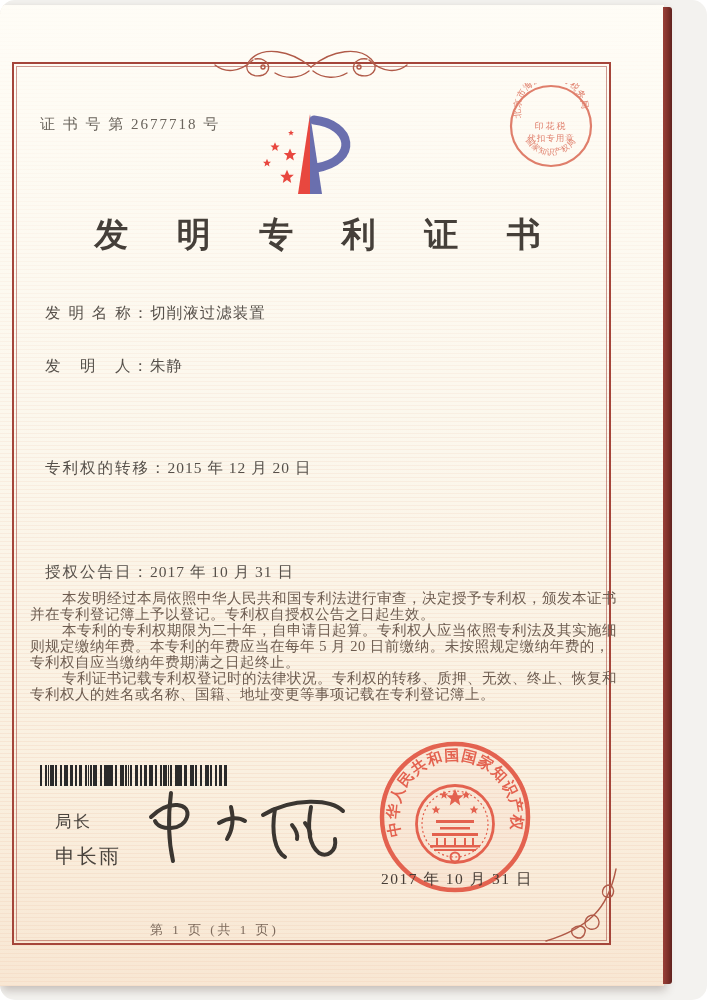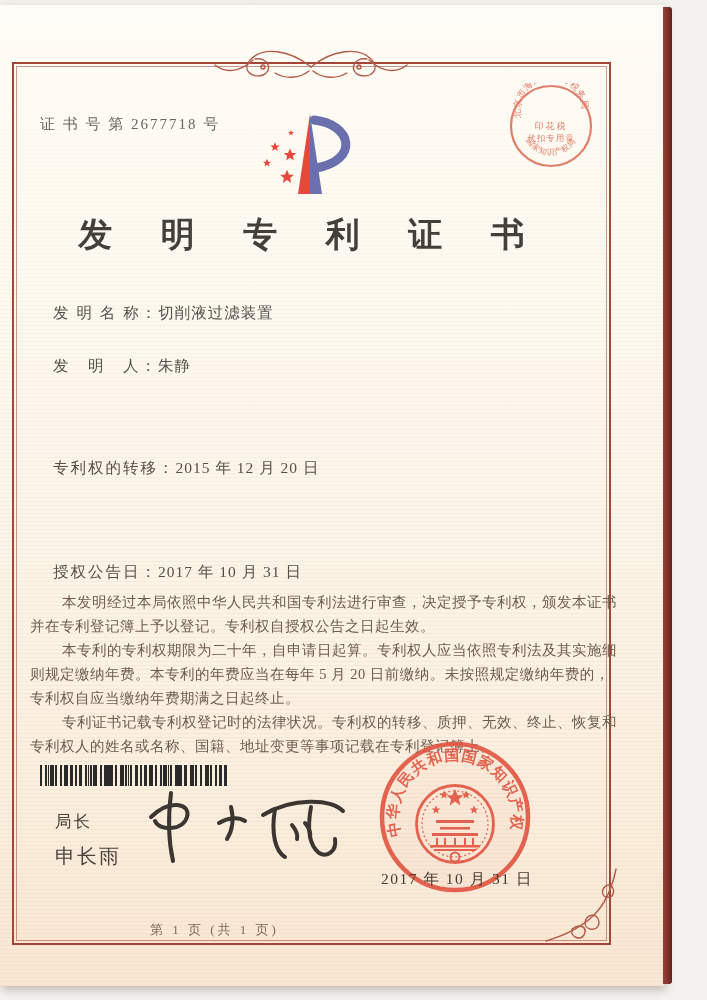--- a/index.html
+++ b/index.html
@@ -1,35 +1,35 @@
 <!DOCTYPE html>
 <html><head>
 <meta charset="utf-8">
 <style>
   html,body{margin:0;padding:0;}
   body{font-family:"Liberation Serif","DejaVu Serif",serif;}
-  #screen{position:relative;width:707px;height:1000px;background:#f3f2ef;overflow:hidden;}
+  #screen{position:relative;width:707px;height:1000px;background:#f3f2ef;overflow:hidden;border-radius:15px;}
   .page{position:absolute;left:0;top:5px;width:664px;height:981px;
     background:
       linear-gradient(180deg, rgba(255,253,247,.95) 0%, rgba(253,248,238,.55) 45%, rgba(250,233,212,.45) 78%, rgba(247,223,199,.65) 100%),
       repeating-linear-gradient(0deg, rgba(224,148,116,.22) 0 1px, rgba(255,255,255,0) 1px 4px),
       #faf6ea;
     box-shadow:2px 4px 9px rgba(70,45,35,.28);}
   .page-edge{position:absolute;left:663px;top:7px;width:9px;height:977px;
     background:linear-gradient(90deg,#9a4038,#7c2f29 60%,#5f221e);border-radius:0 3px 3px 0;}
   .frame{position:absolute;left:12px;top:57px;width:595px;height:879px;border:2px solid #a5453a;}
   .frame-inner{position:absolute;inset:2px;border:1px solid rgba(165,70,58,.55);}
   .abs{position:absolute;}
   .cert-no{left:40px;top:110px;font-size:15px;color:#6a645c;letter-spacing:2px;}
-  .title{left:4px;top:207px;width:595px;text-align:center;text-indent:20px;font-size:34px;
+  .title{left:20px;top:207px;width:595px;text-align:center;text-indent:20px;font-size:34px;
     letter-spacing:20px;color:#453f39;font-weight:600;}
-  .field{left:53px;font-size:15.5px;color:#56504a;}
+  .field{left:45px;font-size:15.5px;color:#56504a;}
   .field .lab{letter-spacing:2px;}
   .field .val{letter-spacing:1px;}
-  .paras{left:30px;top:585px;width:588px;font-size:14.5px;line-height:24px;color:#6d5c50;}
+  .paras{left:30px;top:585px;width:588px;font-size:14.5px;line-height:16px;color:#6d5c50;}
   .paras p{margin:0;text-indent:2.2em;letter-spacing:.5px;}
   .barcode{left:40px;top:760px;width:188px;height:21px;
     background:
       repeating-linear-gradient(90deg,#2a2a2a 0 2px,transparent 2px 5px),
       repeating-linear-gradient(90deg,#2a2a2a 0 1px,transparent 1px 8px),
       repeating-linear-gradient(90deg,transparent 0 11px,#2a2a2a 11px 14px);}
   .director-title{left:55px;top:806px;font-size:16.5px;color:#4a443e;letter-spacing:2px;}
   .director-name{left:55px;top:838px;font-size:20px;color:#4a443e;letter-spacing:2px;}
   .sig{left:135px;top:772px;}
   .seal-main{left:378px;top:735px;opacity:.92;}

